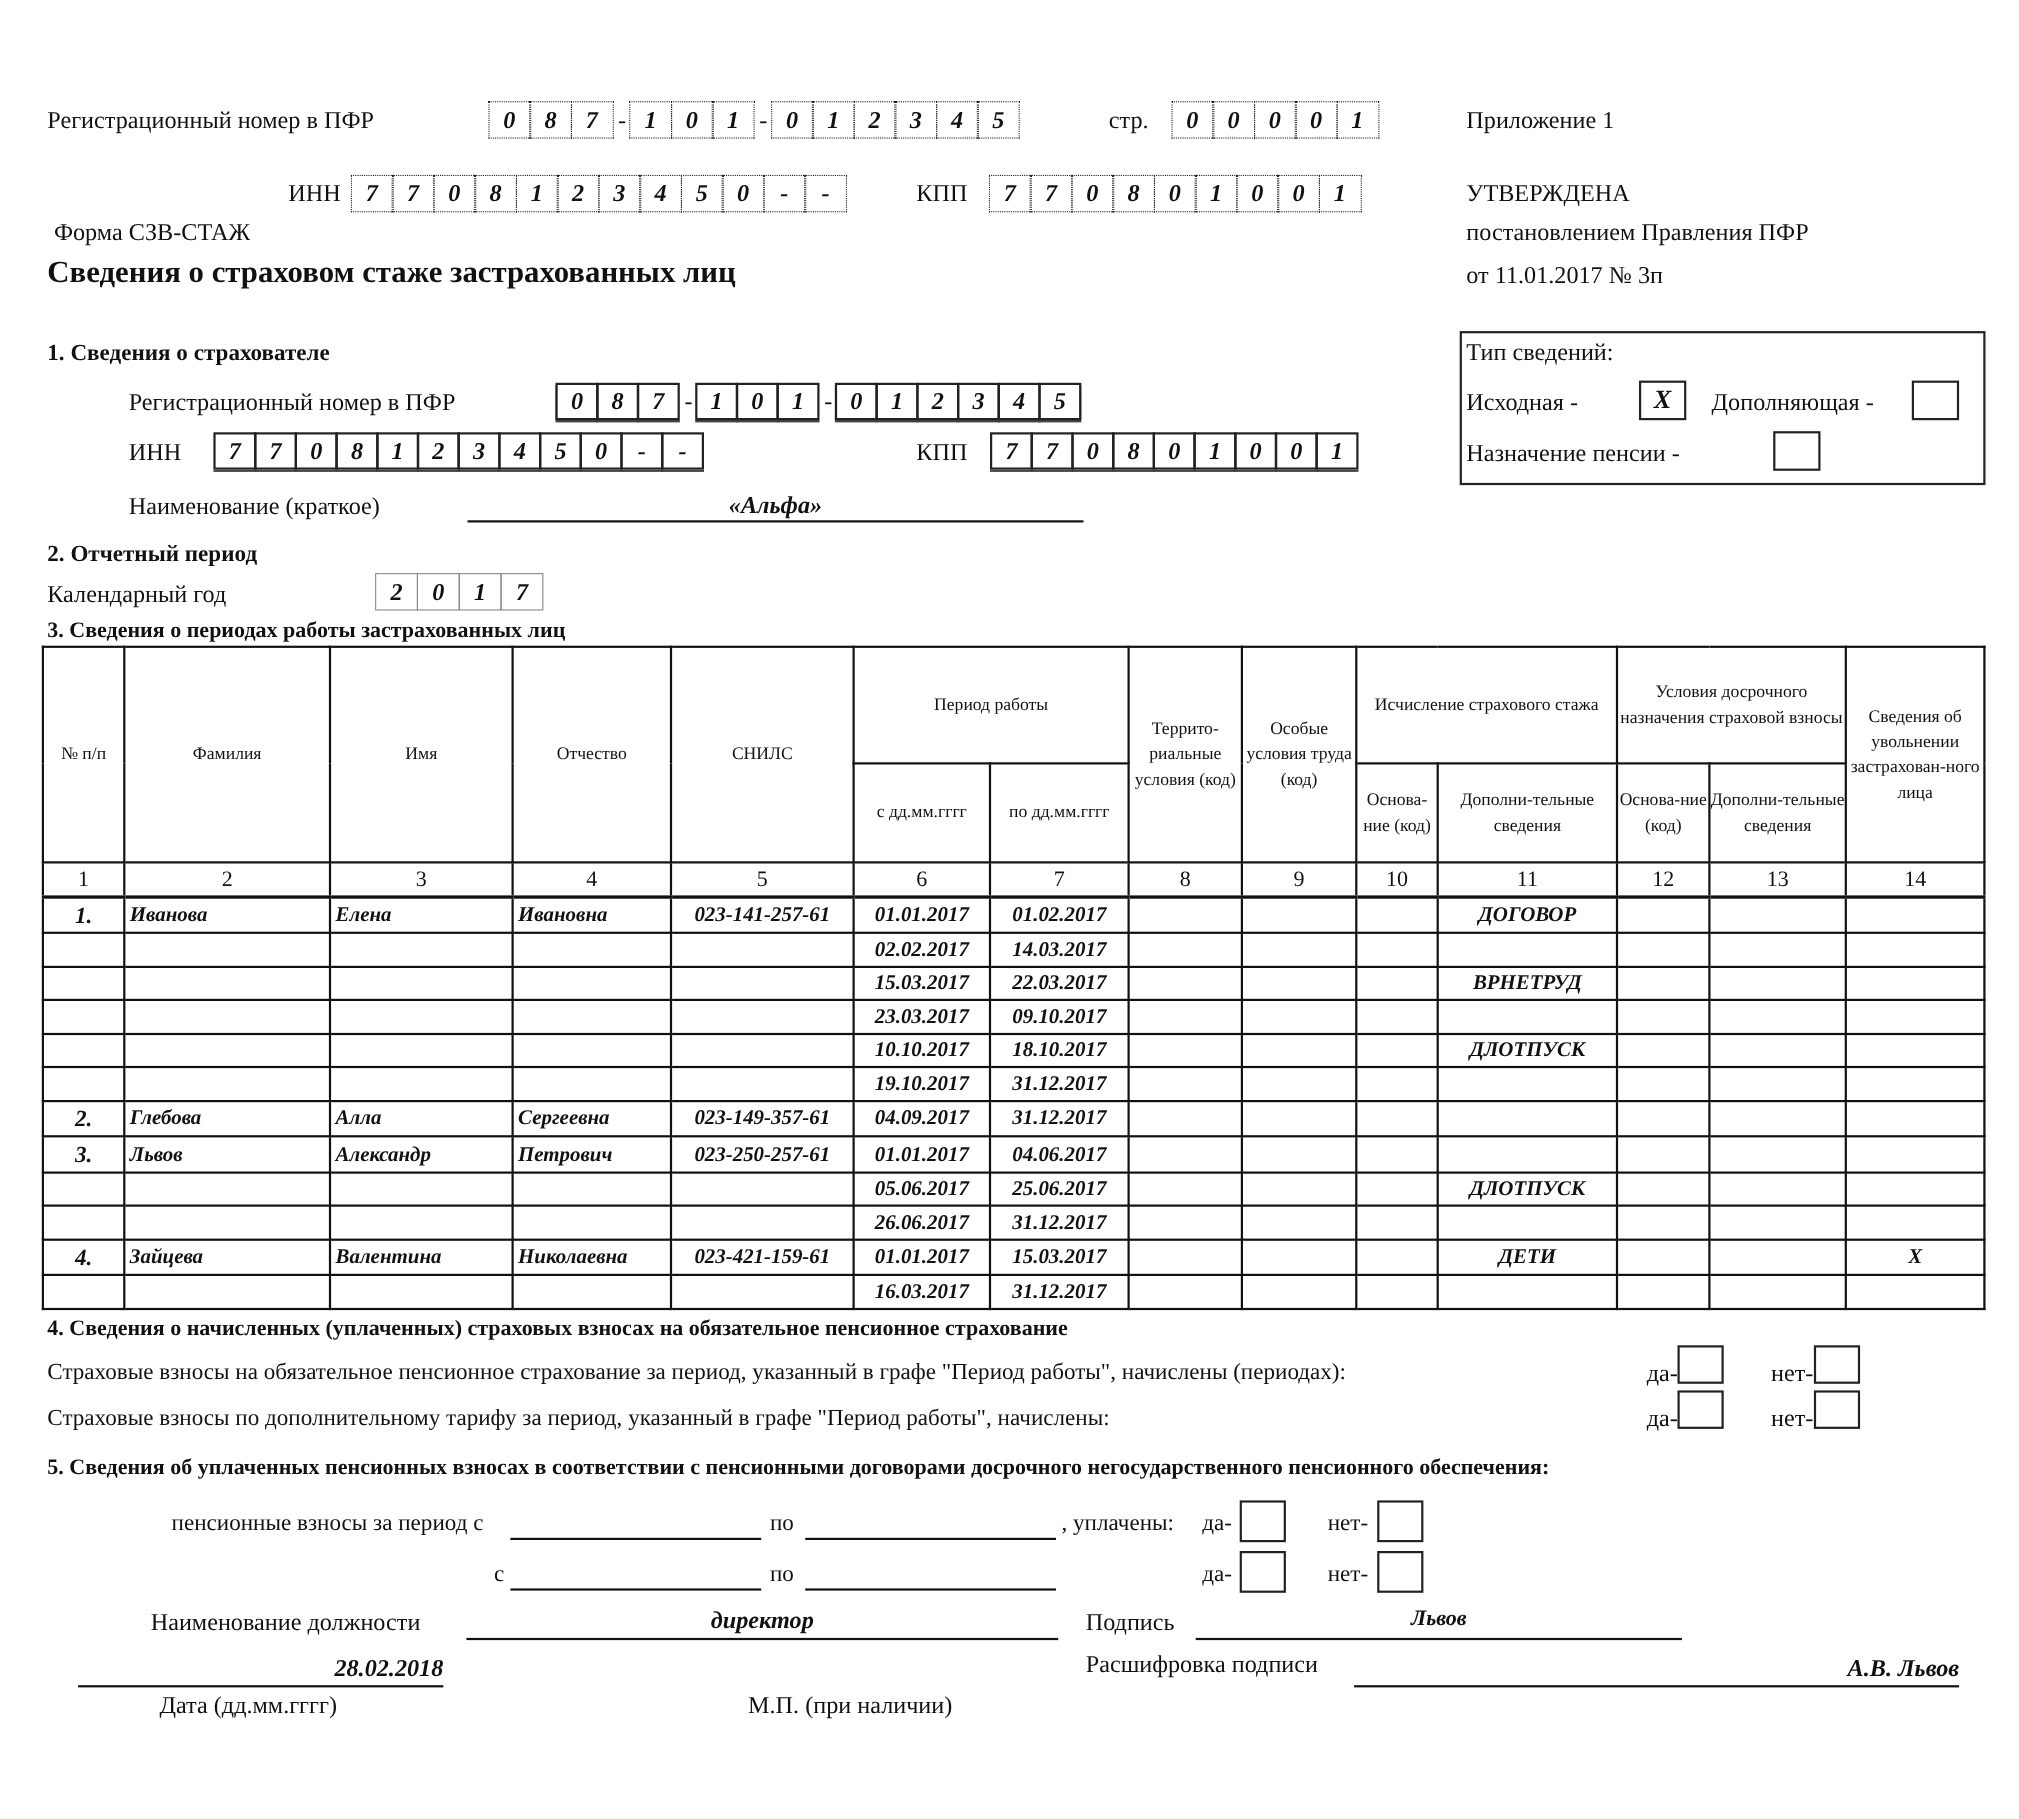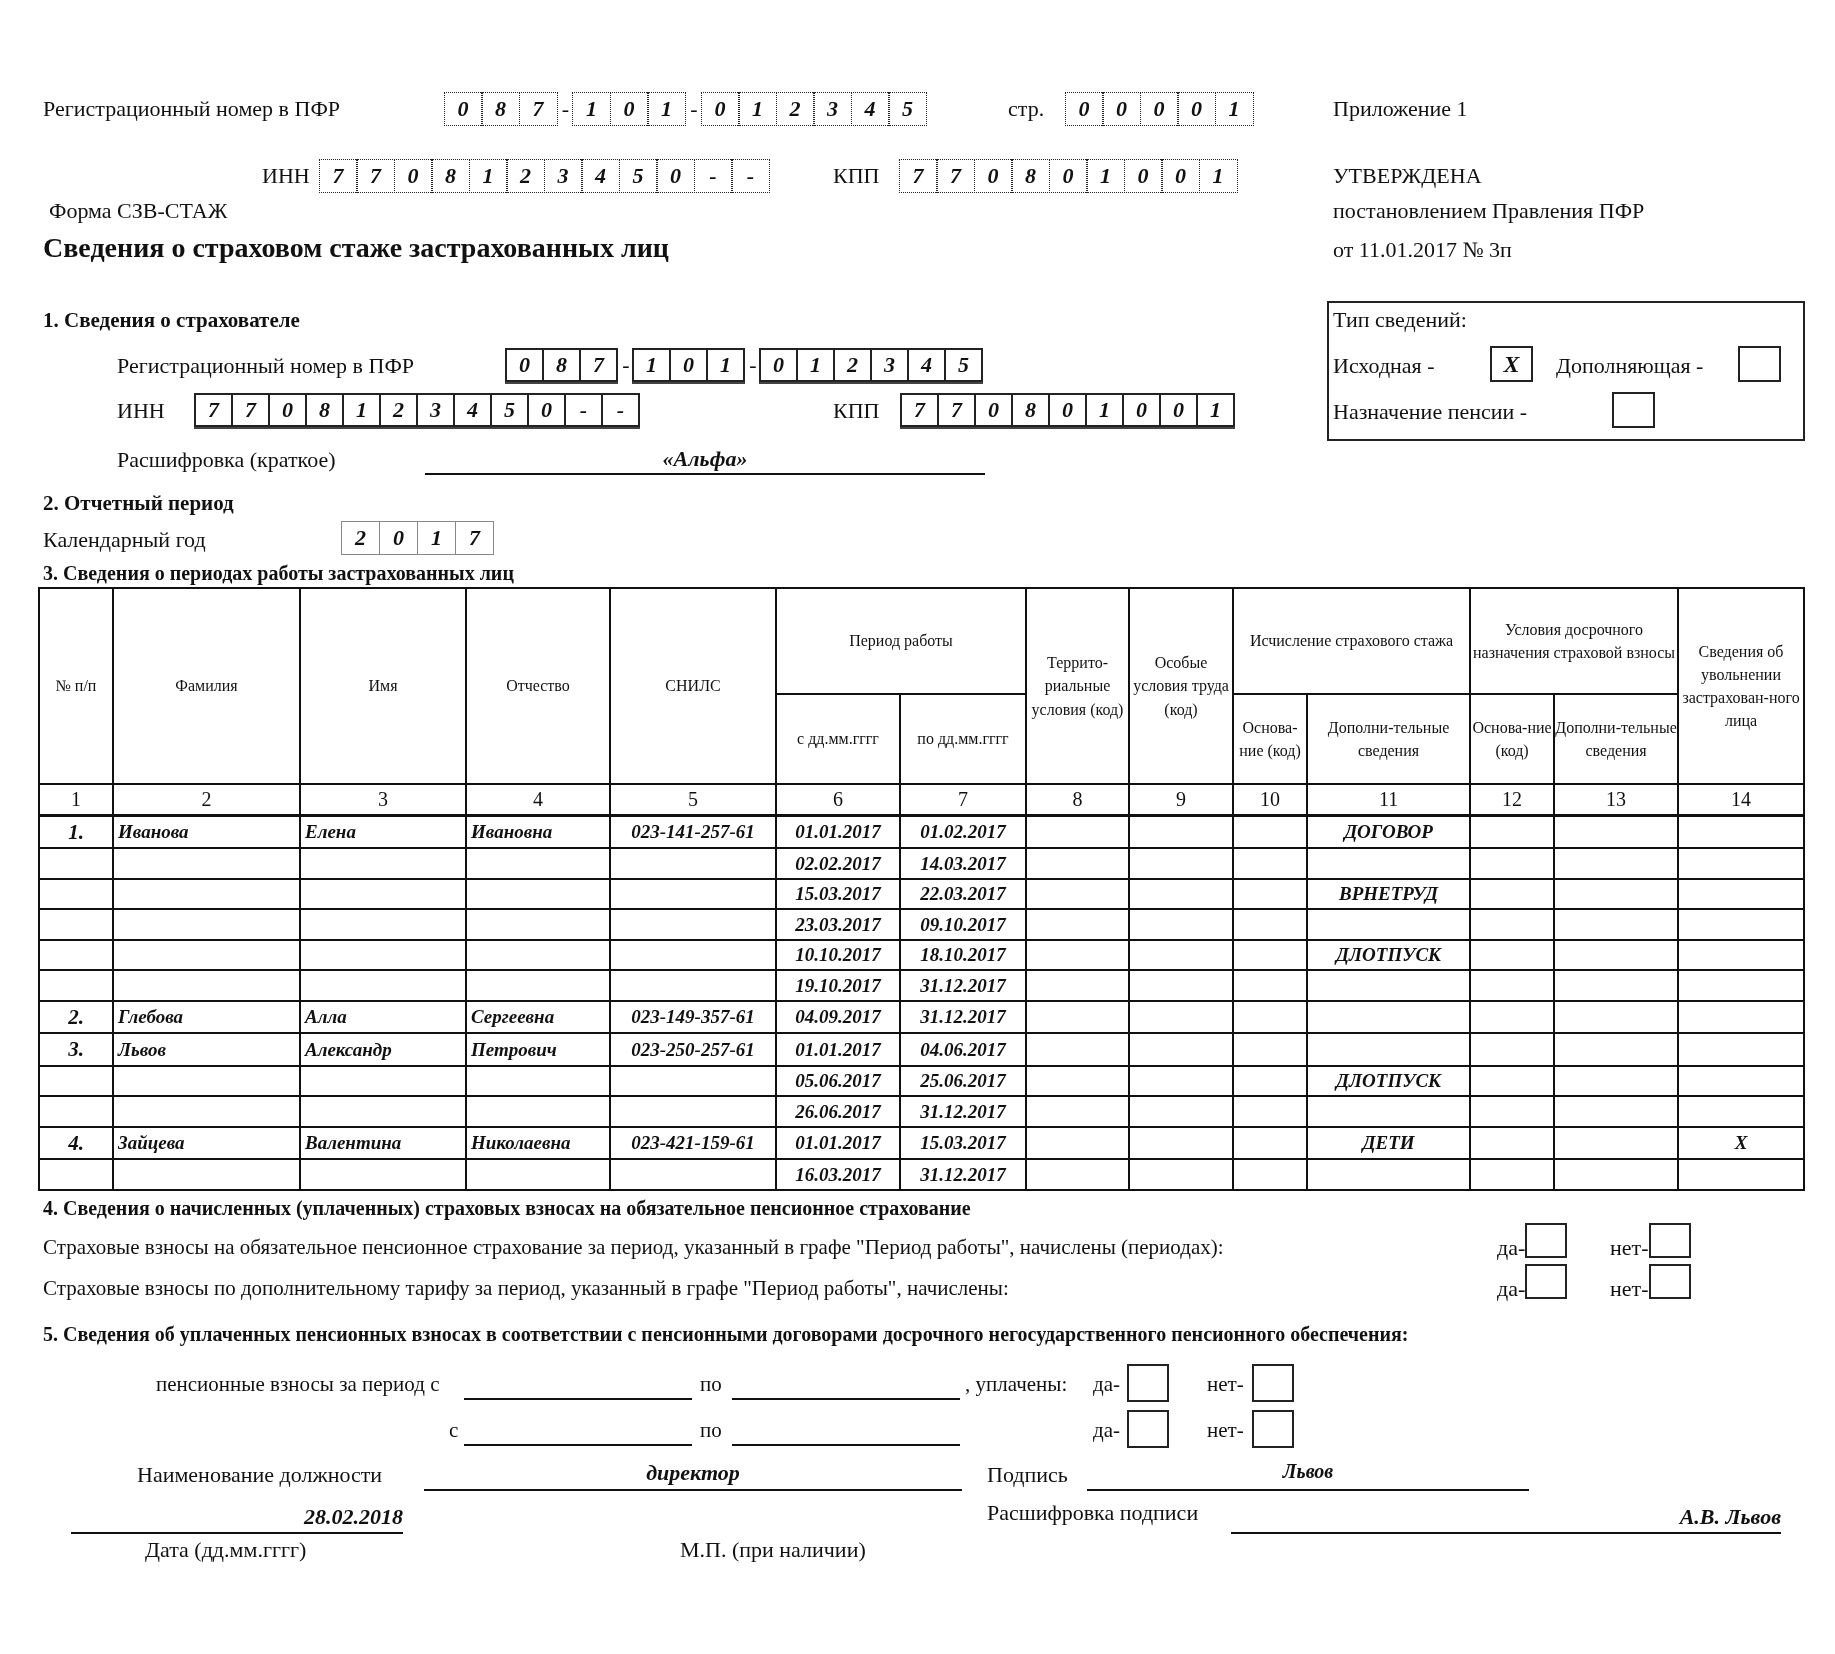--- a/index.html
+++ b/index.html
@@ -140,21 +140,21 @@
   <div class="cell">7</div>
   <div class="cell">7</div>
   <div class="cell">0</div>
   <div class="cell">8</div>
   <div class="cell">0</div>
   <div class="cell">1</div>
   <div class="cell">0</div>
   <div class="cell">0</div>
   <div class="cell">1</div>
 </div>
-<div class="abs t20" style="left:117px;top:447px;">Расшифровка (краткое)</div>
+<div class="abs t20" style="left:117px;top:447px;">Наименование (краткое)</div>
 <div class="uline" style="left:425px;top:446px;width:560px;height:27px;text-align:center;">
   <span class="it" style="font-size:22px;">«Альфа»</span>
 </div>
 
 <div class="sec-title" style="left:43px;top:491px;">2. Отчетный период</div>
 <div class="abs t20" style="left:43px;top:527px;">Календарный год</div>
 <div class="cells" style="left:342px;top:521px;">
   <div class="cell" style="border:1px solid #888;margin-left:-1px;">2</div>
   <div class="cell" style="border:1px solid #888;margin-left:-1px;">0</div>
   <div class="cell" style="border:1px solid #888;margin-left:-1px;">1</div>

